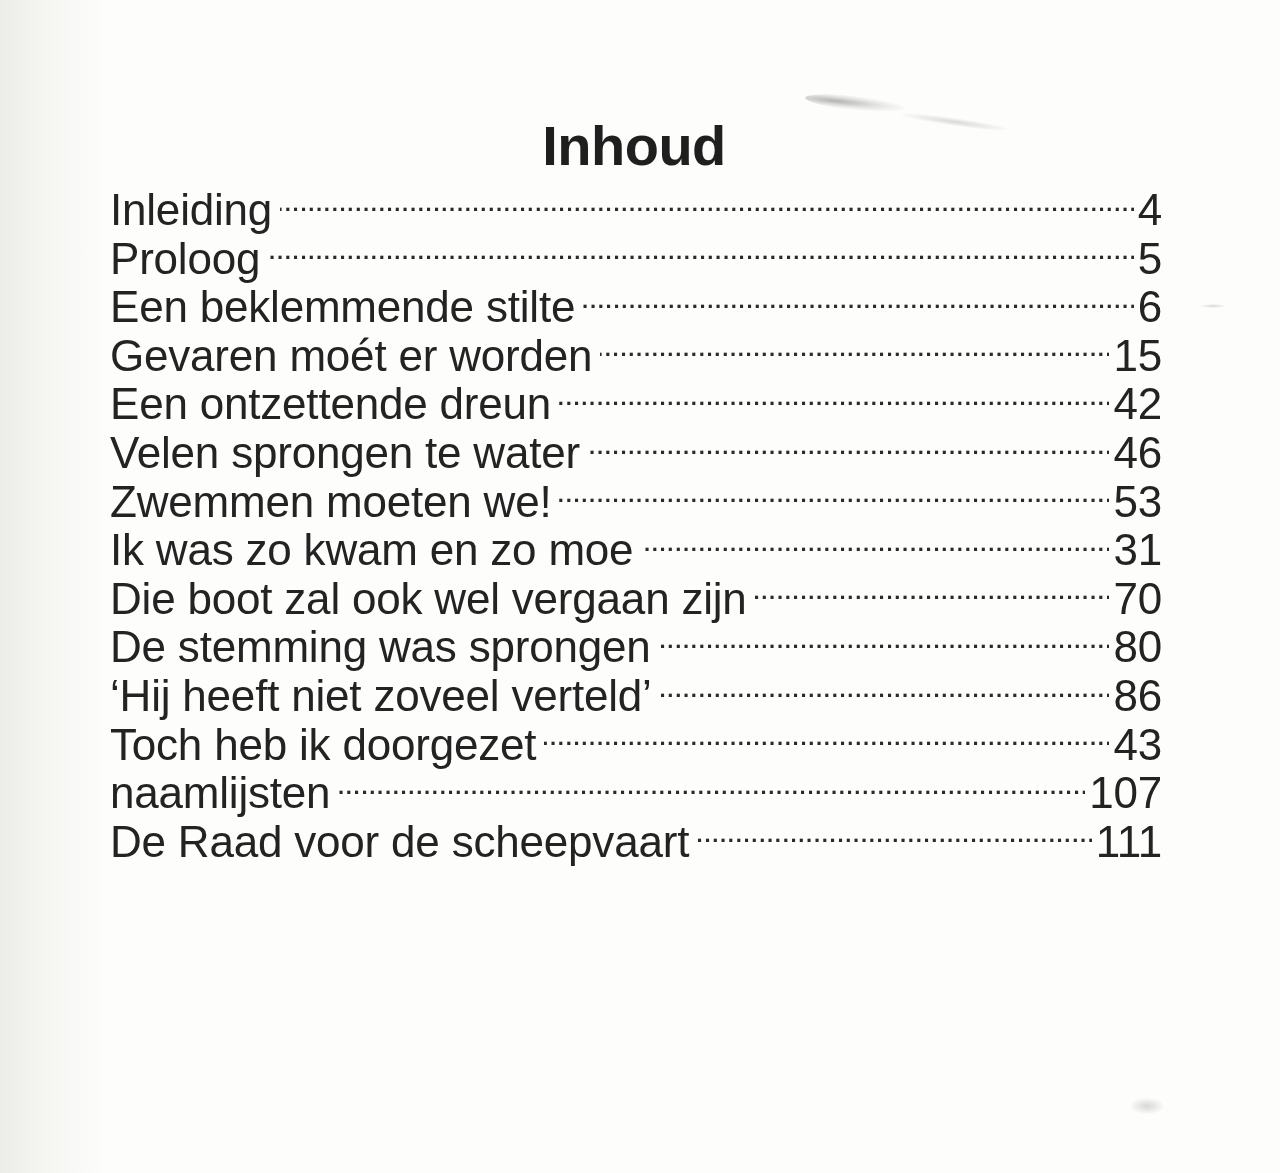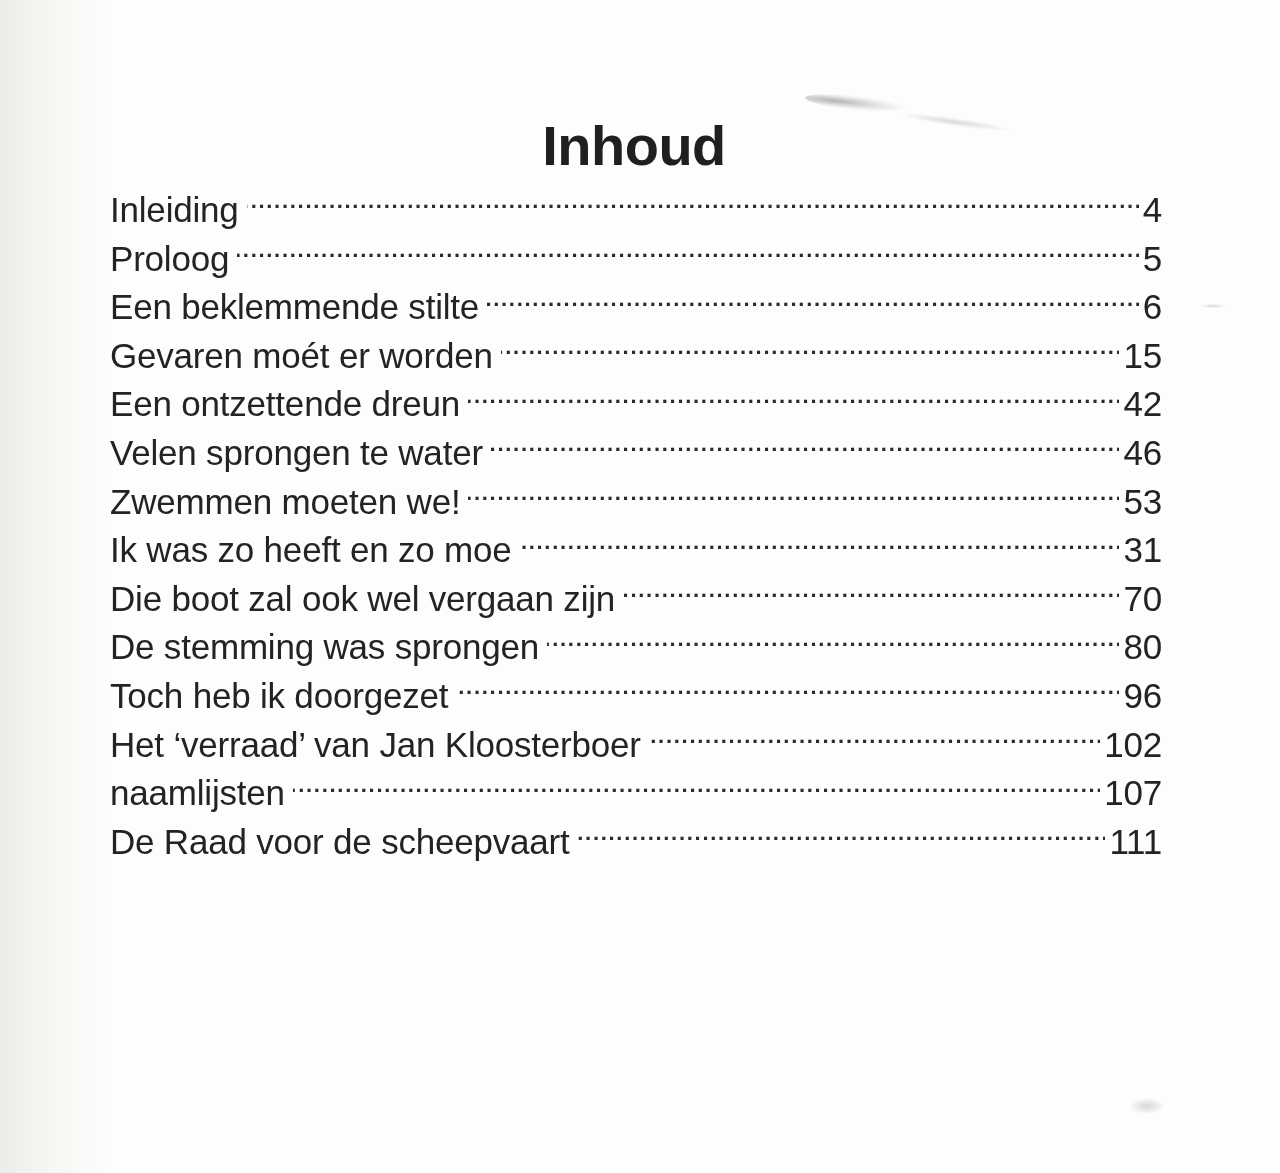--- a/index.html
+++ b/index.html
@@ -68,23 +68,23 @@
       position: absolute;
       left: 110px;
       top: 186px;
       width: 1052px;
       margin: 0;
       padding: 0;
       list-style: none;
     }
     .toc-row {
       display: flex;
-      align-items: center;
+      align-items: flex-start;
       height: 48.6px;
-      font-size: 35px;
+      font-size: 44px;
       line-height: 48.6px;
       white-space: nowrap;
       letter-spacing: -0.2px;
       color: #232323;
     }
     .toc-label {
       flex: 0 0 auto;
     }
     .toc-leader {
       flex: 1 1 auto;
@@ -151,43 +151,43 @@
       <span class="toc-label">Velen sprongen te water</span>
       <span class="toc-leader"></span>
       <span class="toc-page">46</span>
     </li>
   <li class="toc-row">
       <span class="toc-label">Zwemmen moeten we!</span>
       <span class="toc-leader"></span>
       <span class="toc-page">53</span>
     </li>
   <li class="toc-row">
-      <span class="toc-label">Ik was zo heeft en zo moe</span>
+      <span class="toc-label">Ik was zo kwam en zo moe</span>
       <span class="toc-leader"></span>
       <span class="toc-page">31</span>
     </li>
   <li class="toc-row">
       <span class="toc-label">Die boot zal ook wel vergaan zijn</span>
       <span class="toc-leader"></span>
       <span class="toc-page">70</span>
     </li>
   <li class="toc-row">
       <span class="toc-label">De stemming was sprongen</span>
       <span class="toc-leader"></span>
       <span class="toc-page">80</span>
     </li>
   <li class="toc-row">
+      <span class="toc-label">‘Hij heeft niet zoveel verteld’</span>
+      <span class="toc-leader"></span>
+      <span class="toc-page">86</span>
+    </li>
+  <li class="toc-row">
       <span class="toc-label">Toch heb ik doorgezet</span>
       <span class="toc-leader"></span>
-      <span class="toc-page">96</span>
-    </li>
-  <li class="toc-row">
-      <span class="toc-label">Het ‘verraad’ van Jan Kloosterboer</span>
-      <span class="toc-leader"></span>
-      <span class="toc-page">102</span>
+      <span class="toc-page">43</span>
     </li>
   <li class="toc-row">
       <span class="toc-label">naamlijsten</span>
       <span class="toc-leader"></span>
       <span class="toc-page">107</span>
     </li>
   <li class="toc-row">
       <span class="toc-label">De Raad voor de scheepvaart</span>
       <span class="toc-leader"></span>
       <span class="toc-page">111</span>

